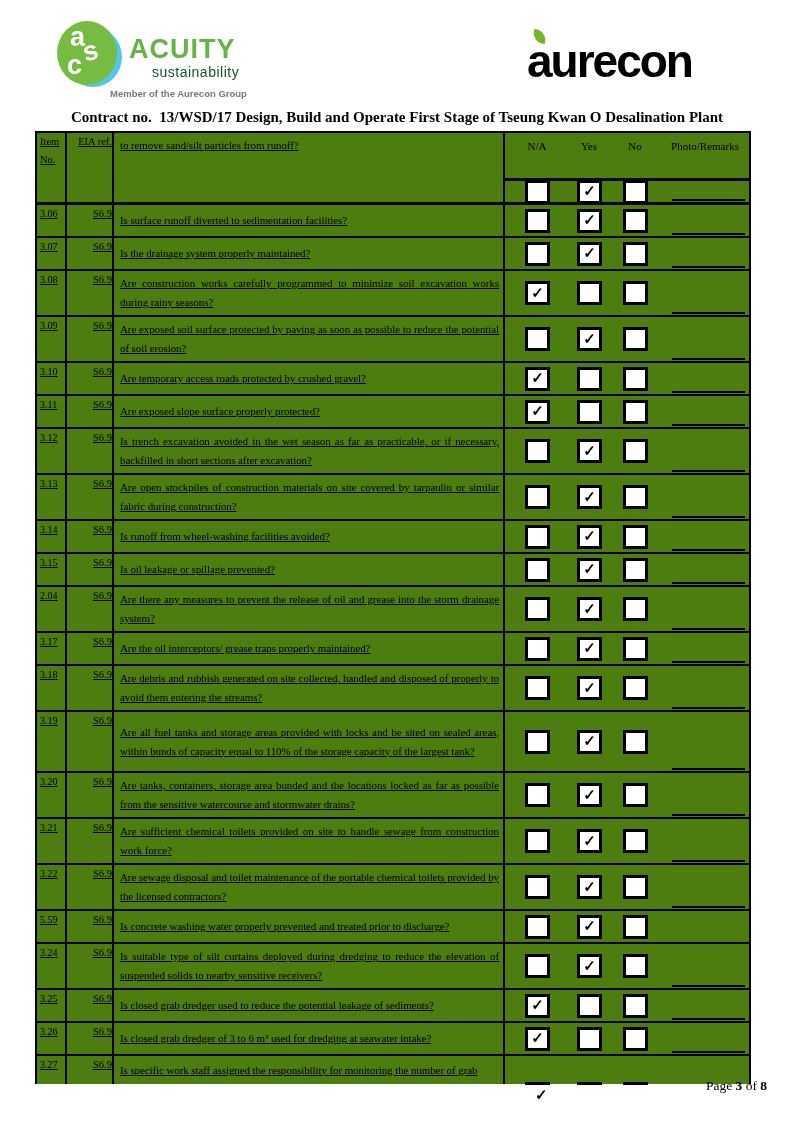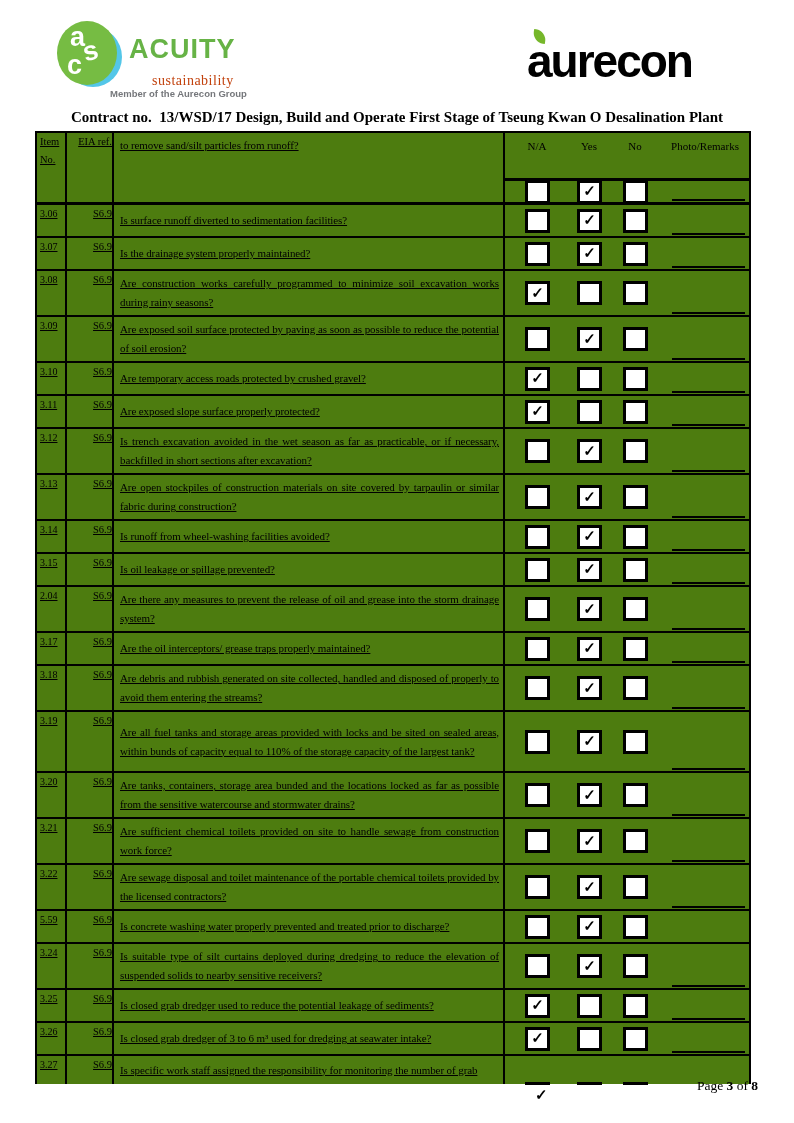--- a/index.html
+++ b/index.html
@@ -12,21 +12,21 @@
   
   .acuity-logo { position:absolute; left:57px; top:21px; width:230px; height:82px; }
   .circle-wrap { position:absolute; left:0; top:0; width:66px; height:68px; }
   .blue-circle { position:absolute; left:7px; top:6px; width:58px; height:60px; border-radius:50%; background:#53c6e8; }
   .green-circle { position:absolute; left:0; top:0; width:60px; height:64px; border-radius:50%; background:#76bc43; }
   .mono { position:absolute; color:#fff; font-family:"Liberation Sans", sans-serif; font-weight:bold; font-size:27px; line-height:1; }
   .mono.m-a { left:13px; top:3px; }
   .mono.m-s { left:26px; top:17px; transform:rotate(-14deg); }
   .mono.m-c { left:10px; top:31px; }
   .acuity-name { position:absolute; left:72px; top:13px; font-family:"Liberation Sans", sans-serif; font-weight:bold; font-size:27px; letter-spacing:1px; color:#67b346; }
-  .acuity-sub { position:absolute; left:95px; top:43px; font-family:Liberation Serif, serif; font-size:14px; color:#c2410c; letter-spacing:0.5px;margin-top:9px; }
+  .acuity-sub { position:absolute; left:95px; top:43px; font-family:Liberation Sans, sans-serif; font-size:14px; color:#14532d; letter-spacing:0.5px; }
   .acuity-tag { position:absolute; left:53px; top:67px; font-family:"Liberation Sans", sans-serif; font-weight:bold; font-size:9.5px; color:#75777b; }
   .aurecon-logo { position:absolute; left:527px; top:38px; height:52px; }
   .aurecon-word { position:relative; font-family:"Liberation Sans", sans-serif; font-weight:bold; font-size:46px; line-height:1; letter-spacing:-2px; color:#000000; }
   .leaf { position:absolute; left:6px; top:-8px; width:13px; height:13px; background:#76b72a; border-radius:0 85% 0 85%; transform:rotate(10deg); }
   
   .doc-title { position:absolute; left:0; top:109px; width:100%; text-align:center; font-weight:bold; font-size:15px; white-space:pre; }
   
   .table-wrap { position:absolute; left:35px; top:131px; width:716px; }
   .table-box { border:2px solid #000; border-bottom:none; }
   .row { display:flex; border-bottom:2px solid #000; background:#4d7c0f;text-decoration:underline; }
@@ -57,21 +57,21 @@
   .labels-row { position:relative; height:48px; border-bottom:3px solid #000; font-size:11px; }
   .col-label { position:absolute; top:7px; text-align:center; }
   .col-label.na-l  { left:10px;  width:44px; }
   .col-label.yes-l { left:64px;  width:40px; }
   .col-label.no-l  { left:110px; width:40px; }
   .col-label.rem-l { left:156px; width:88px; }
   .cont-answers { position:relative; flex:1; }
   
   .overflow-tick { margin-left:500px; margin-top:2px; height:18px; font-size:15px; font-weight:bold; }
   
-  .page-num { position:absolute; left:3px; top:1078px; width:755px; text-align:right; font-size:13.5px; }
+  .page-num { position:absolute; left:12px; top:1078px; width:755px; text-align:right; font-size:13.5px; }
   .page-num .b { font-weight:bold; }
 </style>
 </head>
 <body>
 
 <div class="page">
 
   <div class="acuity-logo">
     <div class="circle-wrap">
       <div class="blue-circle"></div>

